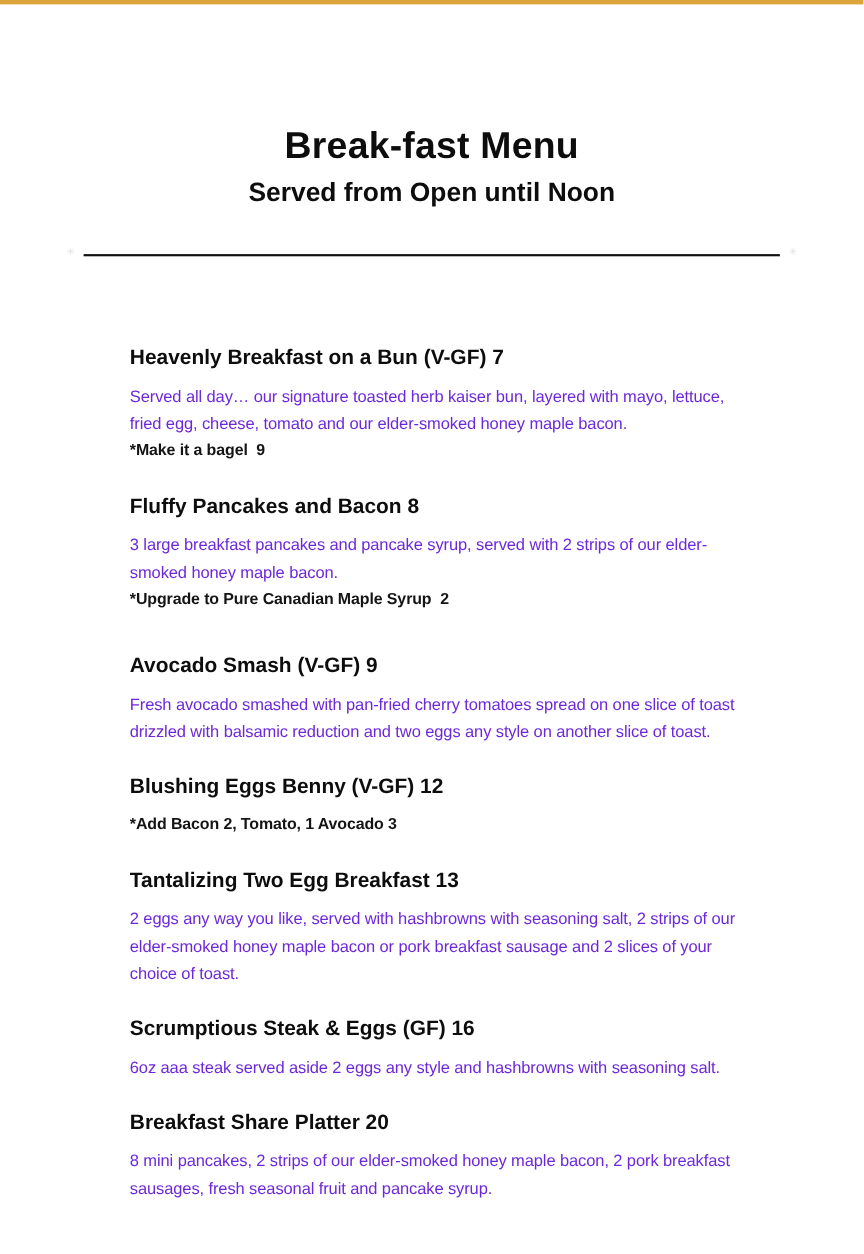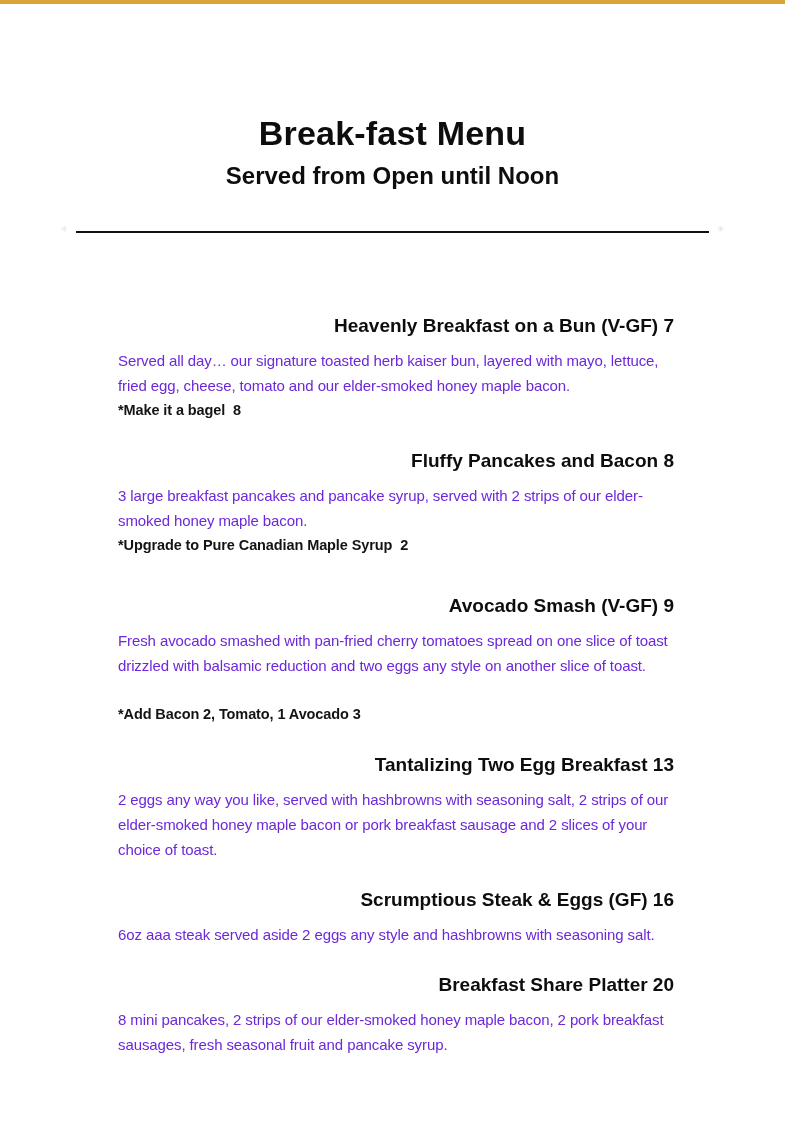--- a/index.html
+++ b/index.html
@@ -73,21 +73,20 @@
   }
   .menu-item.extra-gap {
     margin-top: 34px;
   }
   .menu-item-title {
     margin: 0 0 8px 0;
     font-size: 19px;
     line-height: 28px;
     font-weight: 700;
     color: #0d0d0d;
-    text-align: right;
   }
   .menu-item-description {
     margin: 0;
     font-size: 15px;
     line-height: 25px;
     letter-spacing: -0.1px;
     color: #6d28d9;
   }
   .addon {
     margin: 0;
@@ -113,39 +112,40 @@
   <span class="divider-ornament">✳</span>
   <div class="divider-line"></div>
   <span class="divider-ornament">✳</span>
 </div>
 
 <div class="menu-list">
   <div class="menu-item first">
     <h3 class="menu-item-title">Heavenly Breakfast on a Bun (V-GF) 7</h3>
     <p class="menu-item-description">Served all day… our signature toasted herb kaiser bun, layered with mayo, lettuce, fried egg, cheese, tomato and our elder-smoked honey maple bacon.</p>
     <div>
-        <p class="addon">*Make it a bagel  8</p>
+        <p class="addon">*Make it a bagel  9</p>
       </div>
   </div>
 
   <div class="menu-item">
     <h3 class="menu-item-title">Fluffy Pancakes and Bacon 8</h3>
     <p class="menu-item-description">3 large breakfast pancakes and pancake syrup, served with 2 strips of our elder-smoked honey maple bacon.</p>
     <div>
         <p class="addon">*Upgrade to Pure Canadian Maple Syrup  2</p>
       </div>
   </div>
 
   <div class="menu-item extra-gap">
     <h3 class="menu-item-title">Avocado Smash (V-GF) 9</h3>
     <p class="menu-item-description">Fresh avocado smashed with pan-fried cherry tomatoes spread on one slice of toast drizzled with balsamic reduction and two eggs any style on another slice of toast.</p>
     <div></div>
   </div>
 
   <div class="menu-item">
+    <h3 class="menu-item-title">Blushing Eggs Benny (V-GF) 12</h3>
     <div>
         <p class="addon">*Add Bacon 2, Tomato, 1 Avocado 3</p>
       </div>
   </div>
 
   <div class="menu-item">
     <h3 class="menu-item-title">Tantalizing Two Egg Breakfast 13</h3>
     <p class="menu-item-description">2 eggs any way you like, served with hashbrowns with seasoning salt, 2 strips of our elder-smoked honey maple bacon or pork breakfast sausage and 2 slices of your choice of toast.</p>
     <div></div>
   </div>

